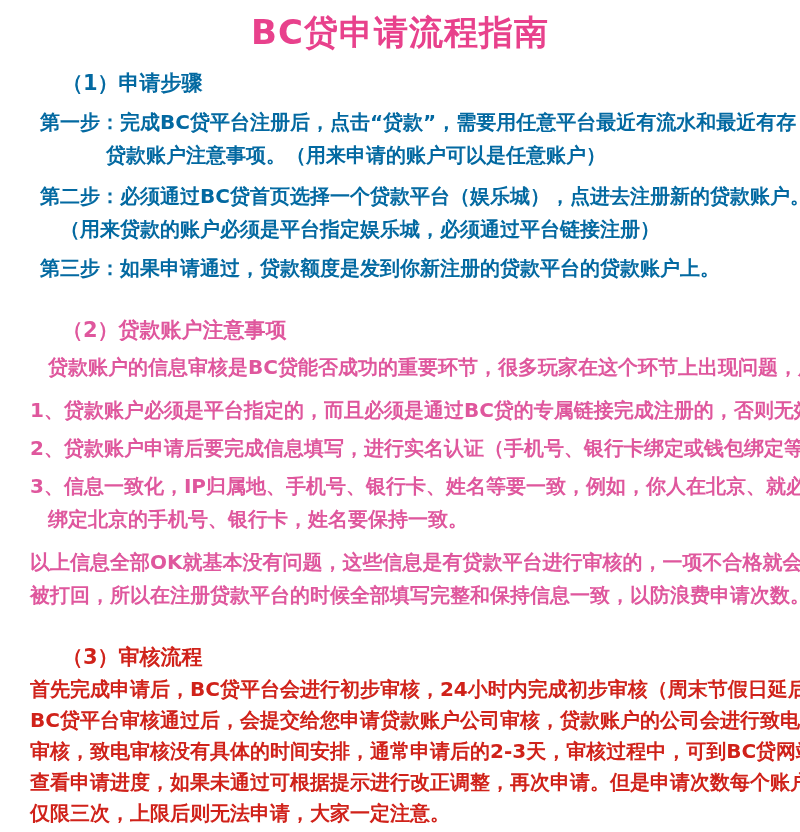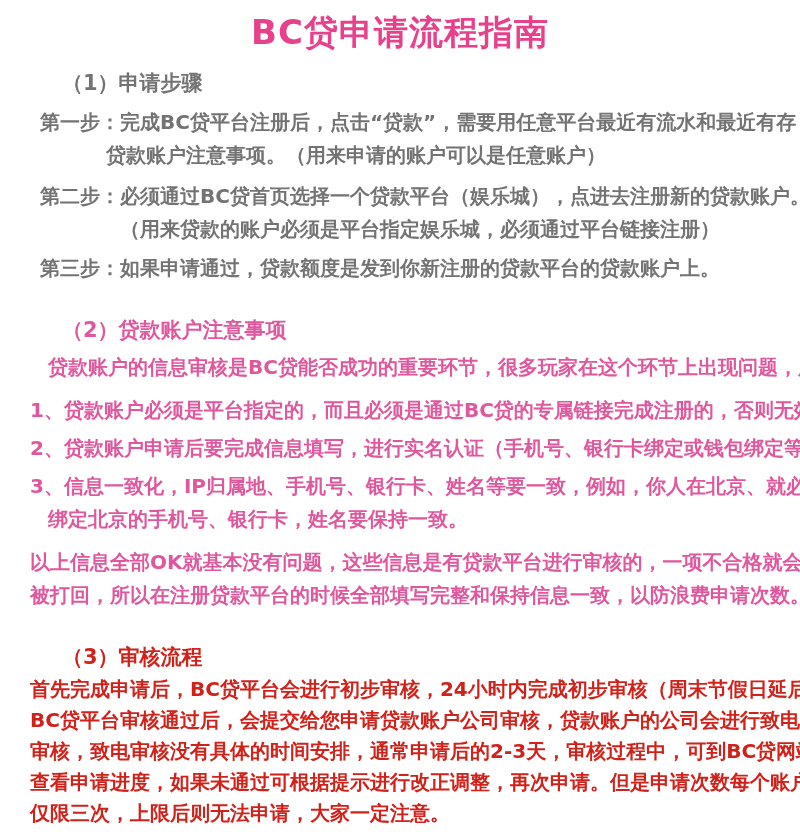--- a/index.html
+++ b/index.html
@@ -29,30 +29,30 @@
     font-size: 21px;
     line-height: 30px;
     white-space: nowrap;
   }
   .ln {
     font-size: 20px;
     line-height: 33px;
     white-space: nowrap;
   }
   .rl { line-height: 31px; }
-  .blue { color: #737373; }
+  .blue { color: #0369a1; }
   .pink { color: #df579d; }
   .red  { color: #d0221a; }
   .ml30  { margin-left: 30px; }
   .ml37  { margin-left: 37px; }
   .ml40  { margin-left: 40px; }
   .ml48  { margin-left: 48px; }
   .ml62  { margin-left: 62px; }
   .ml106 { margin-left: 106px; }
-  .ml112 { margin-left: 120px; }
+  .ml112 { margin-left: 60px; }
   .mt2  { margin-top: 2px; }
   .mt5  { margin-top: 5px; }
   .mt6  { margin-top: 6px; }
   .mt8  { margin-top: 8px; }
   .mt10 { margin-top: 10px; }
   .mt12 { margin-top: 30px; }
   .mt14 { margin-top: 14px; }
 </style>
 </head>
 <body>

